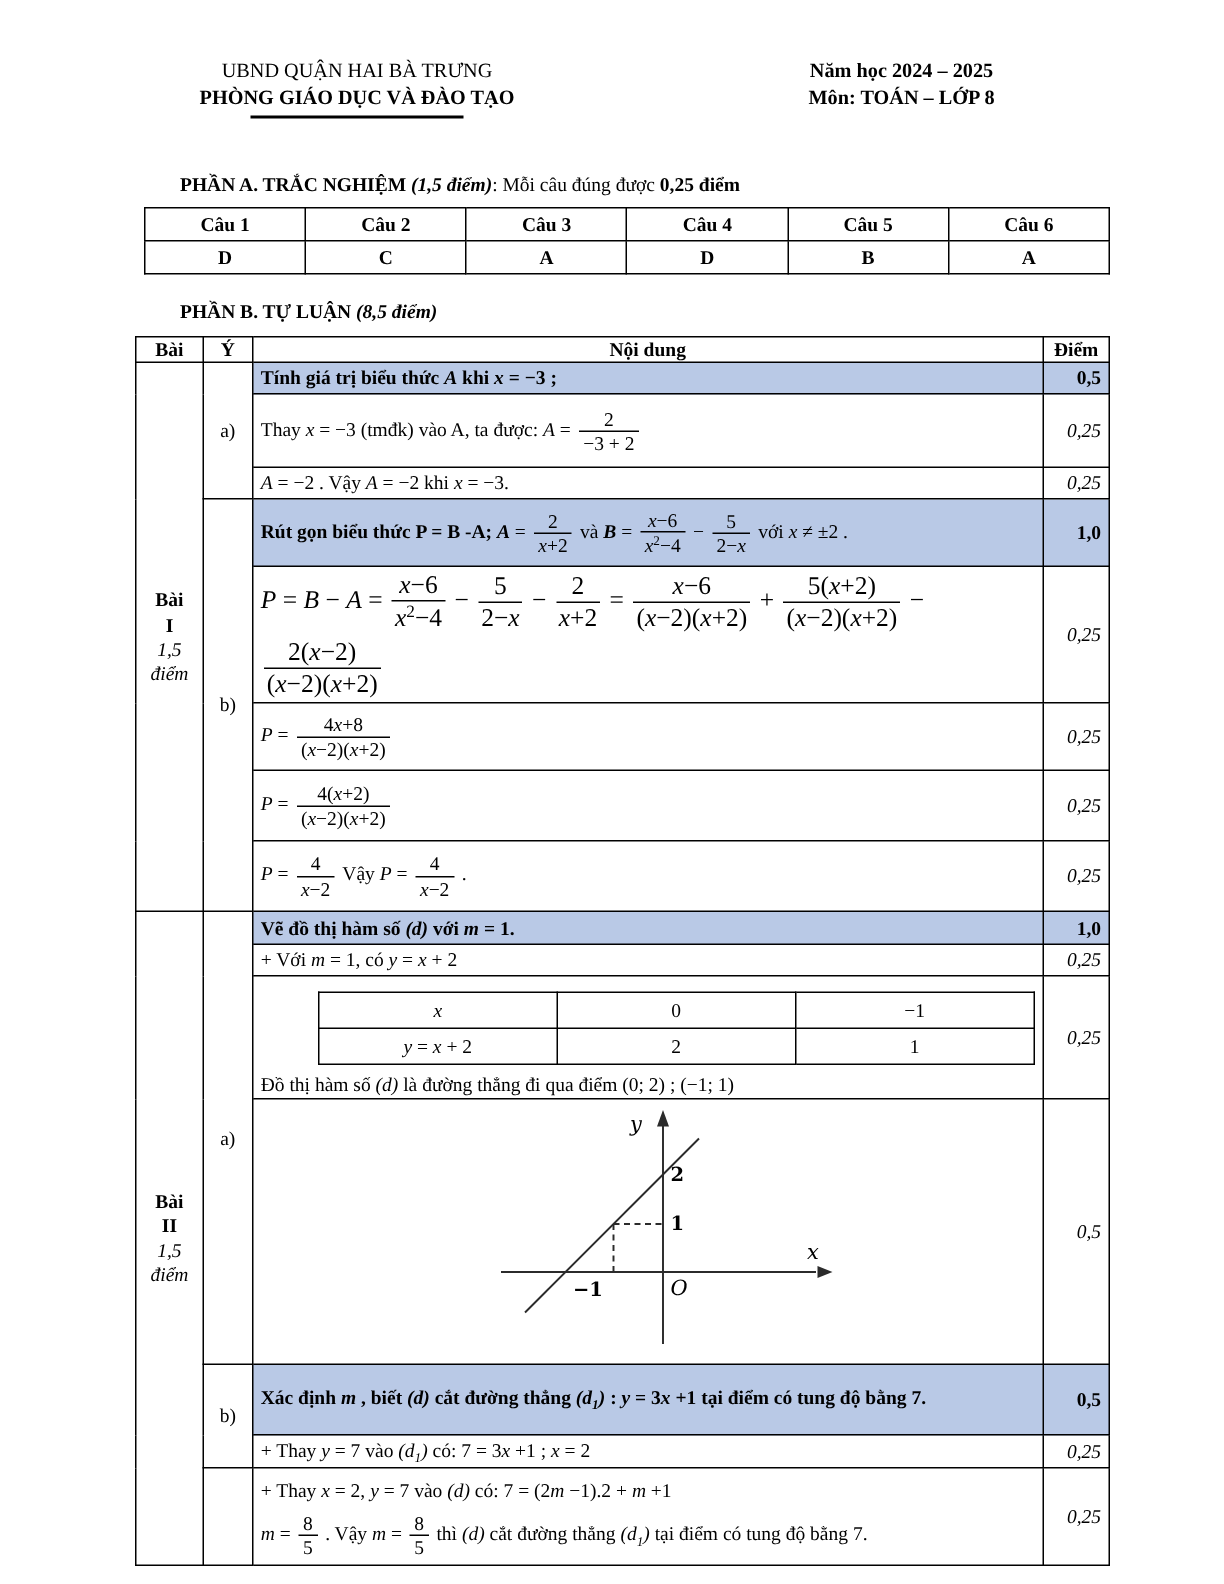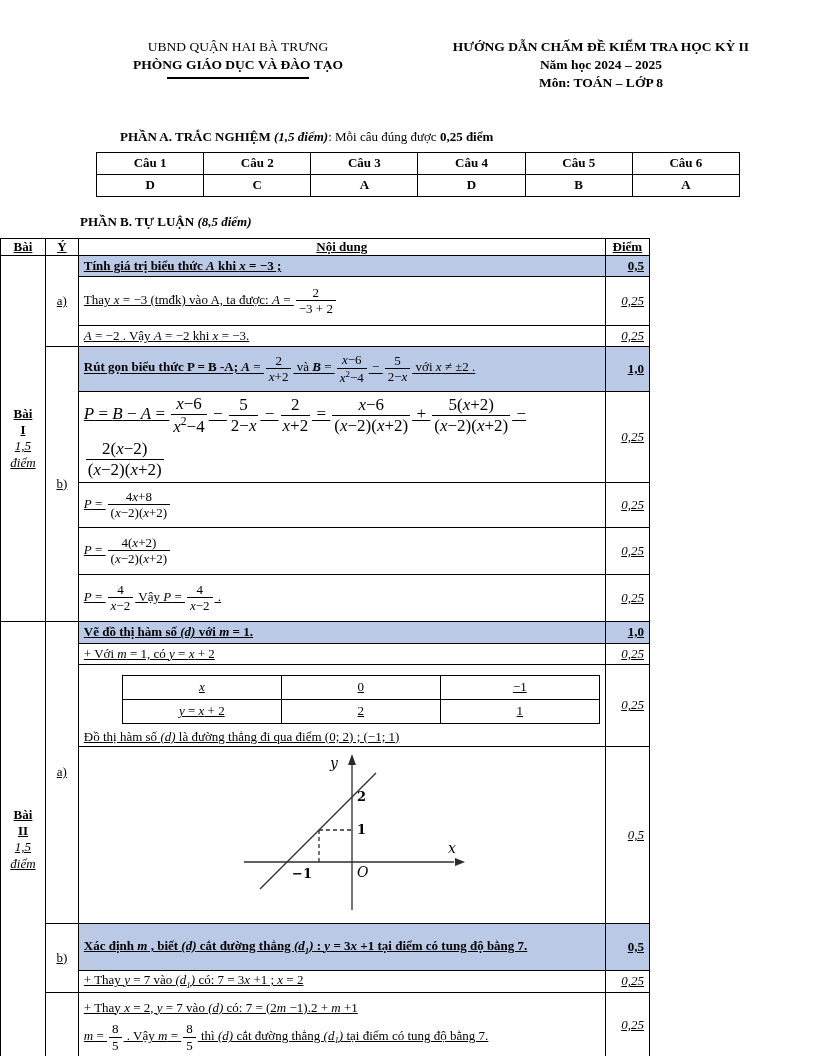--- a/index.html
+++ b/index.html
@@ -8,25 +8,25 @@
     font-family:"Liberation Serif", serif;font-size:13px;
     --hl:#b9c9e6;
   }
   .page{position:relative;width:816px;height:1056px;overflow:hidden;}
   .b{font-weight:bold;}
   .doc-header{display:flex;padding-top:38px;gap:23px;}
   .hdr-left{width:300px;margin-left:88px;text-align:center;line-height:1.3;font-size:13.5px;}
   .hdr-right{width:372px;margin-left:4px;text-align:center;line-height:1.35;font-size:13.5px;}
   .underline{width:142px;height:2px;background:#000;margin:4px auto 0;}
   .heading-a{margin:36px 12px 7px 120px;}
-  .heading-b{margin:17px 0 8px 80px;}
+  .heading-b{margin:17px 0 8px 120px;}
   .mc-table{border-collapse:collapse;margin-left:96px;width:644px;text-align:center;
     table-layout:fixed;border:1.5px solid #000;}
   .mc-table td{border:1px solid #000;height:19px;font-weight:bold;}
-  .main-table{border-collapse:collapse;width:650px;border:1.5px solid #000;text-decoration:underline;}
+  .main-table{border-collapse:collapse;margin-left:90px;width:650px;border:1.5px solid #000;}
   .main-table td{border:1px solid #000;padding:1px 5px;vertical-align:middle;}
   .main-table .thead td{font-weight:bold;text-align:center;height:16px;padding:0 2px;}
   .c-bai{width:41px;text-align:center;line-height:1.25;font-size:13px;}
   .c-y{width:31px;text-align:center;}
   .c-score{width:41px;text-align:right;font-style:italic;white-space:nowrap;}
   .score-b{font-style:normal;font-weight:bold;}
   .hl{background:var(--hl);}
   .dash-t{border-top:1px dashed #8f8f8f !important;}
   .content{padding:2px 6px;}
   .tight{font-size:17px;}
@@ -51,21 +51,20 @@
 
 <div class="page">
 
   <div class="doc-header">
     <div class="hdr-left">
       <div>UBND QUẬN HAI BÀ TRƯNG</div>
       <div class="b">PHÒNG GIÁO DỤC VÀ ĐÀO TẠO</div>
       <div class="underline"></div>
     </div>
     <div class="hdr-right">
-      <div class="b">HƯỚNG DẪN CHẤM ĐỀ KIỂM TRA HỌC KỲ II</div>
       <div class="b">Năm học 2024 – 2025</div>
       <div class="b">Môn: TOÁN – LỚP 8</div>
     </div>
   </div>
 
   <p class="heading-a"><span class="bb">PHẦN A. TRẮC NGHIỆM </span><span class="mbi">(1,5 điểm)</span><span>: Mỗi câu đúng được </span><span class="bb">0,25 điểm</span></p>
 
   <table class="mc-table">
     <tbody>
         <tr>

